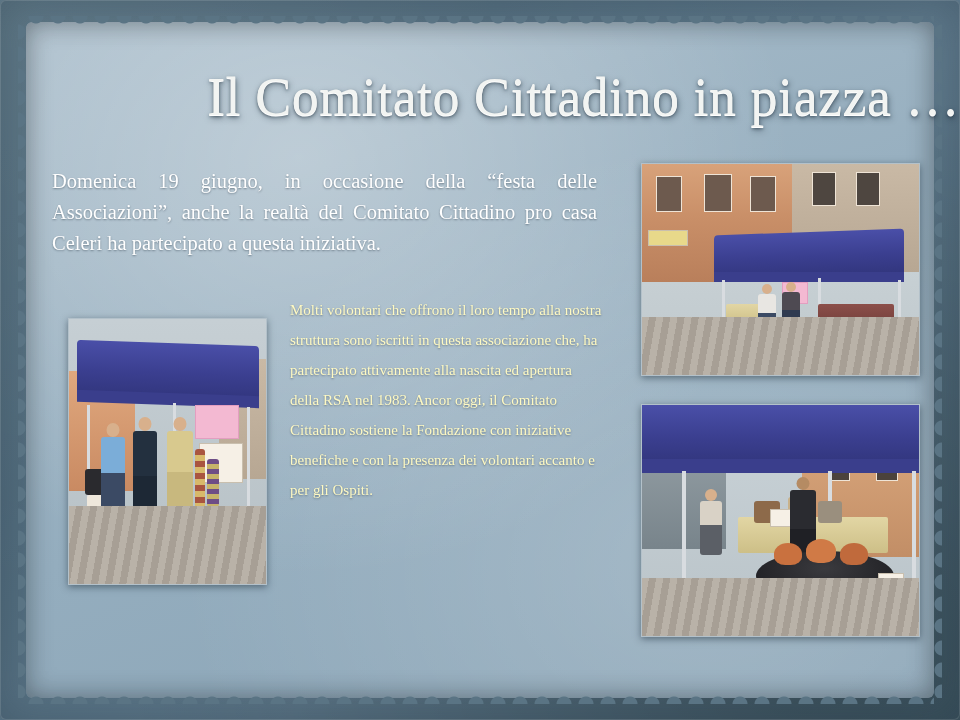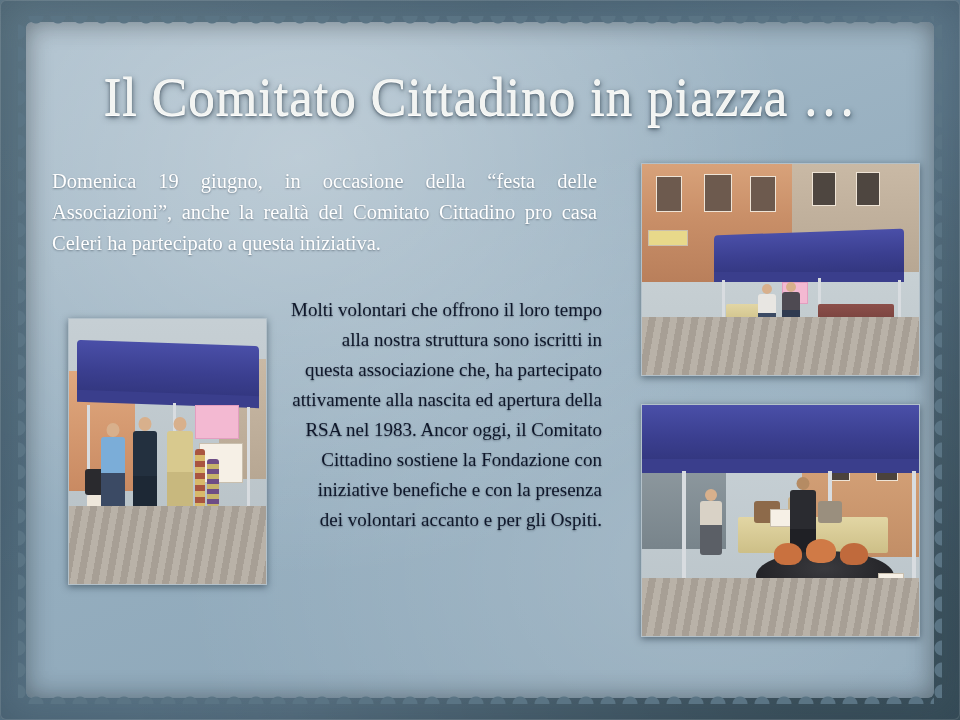--- a/index.html
+++ b/index.html
@@ -90,21 +90,21 @@
     inset: 0;
     z-index: 5;
   }
 
   
   .title {
     position: absolute;
     left: 0;
     top: 66px;
     width: 960px;
-    text-align: center;
+    text-align: right;
     font-family: "Liberation Serif", serif;
     font-size: 54px;
     line-height: 62px;
     color: #f2f4f2;
     letter-spacing: 0.5px;
     text-shadow:
       0 1px 0 #ffffff,
       0 2px 3px rgba(30,45,58,0.55),
       1px 3px 6px rgba(20,35,48,0.5);
   }
@@ -119,24 +119,24 @@
     line-height: 31px;
     color: #ffffff;
     text-align: justify;
     text-shadow: 0 1px 2px rgba(30,45,58,0.45);
   }
   .para-mid {
     position: absolute;
     left: 290px;
     top: 295px;
     width: 312px;
-    font-size: 19px;
+    font-size: 15px;
     line-height: 30px;
-    color: #0f172a;
-    text-align: right;
+    color: #fef9c3;
+    text-align: left;
     text-shadow: 0 1px 2px rgba(30,45,58,0.45);
   }
 
   
   .photo {
     position: absolute;
     overflow: hidden;
     border: 1px solid rgba(255,255,255,0.35);
     box-shadow: 0 2px 7px rgba(20,35,48,0.5);
     background: #8aa0ae;

